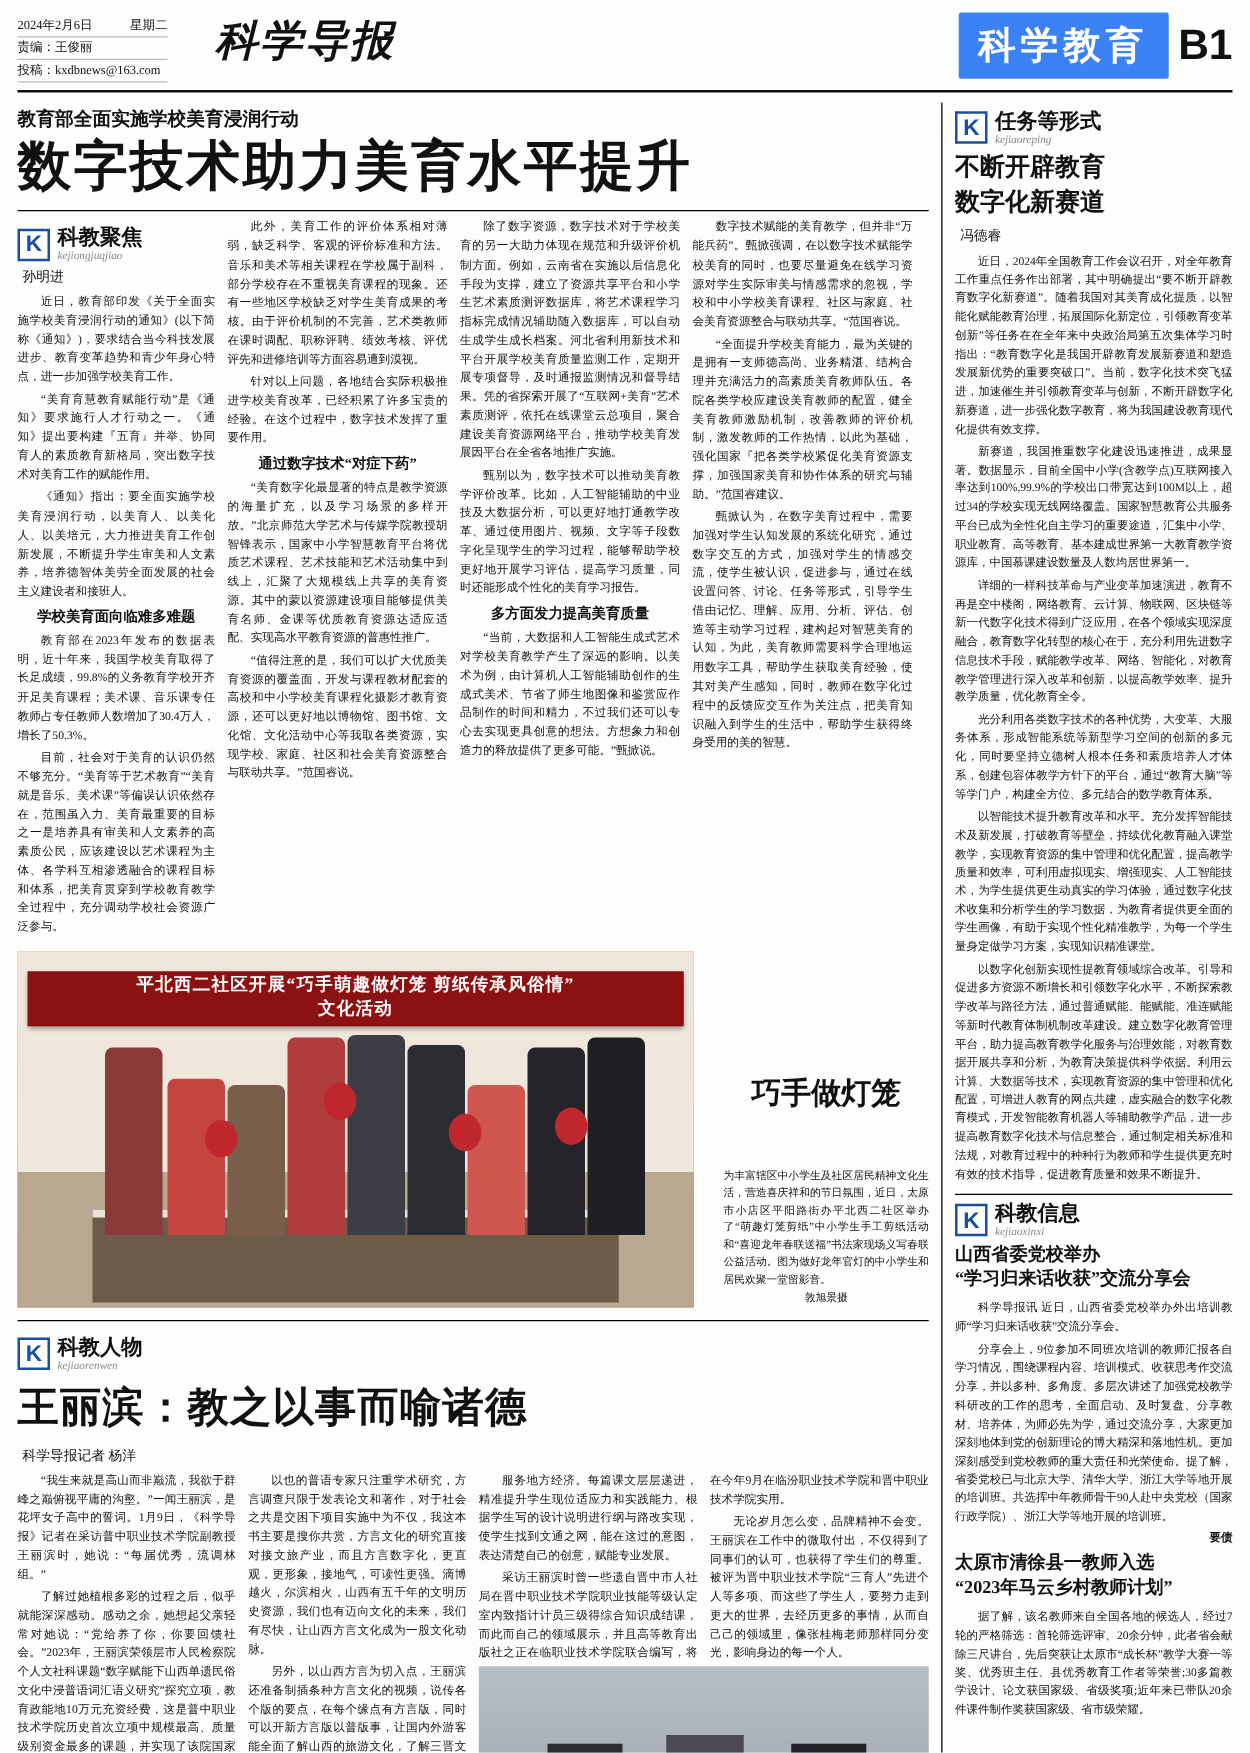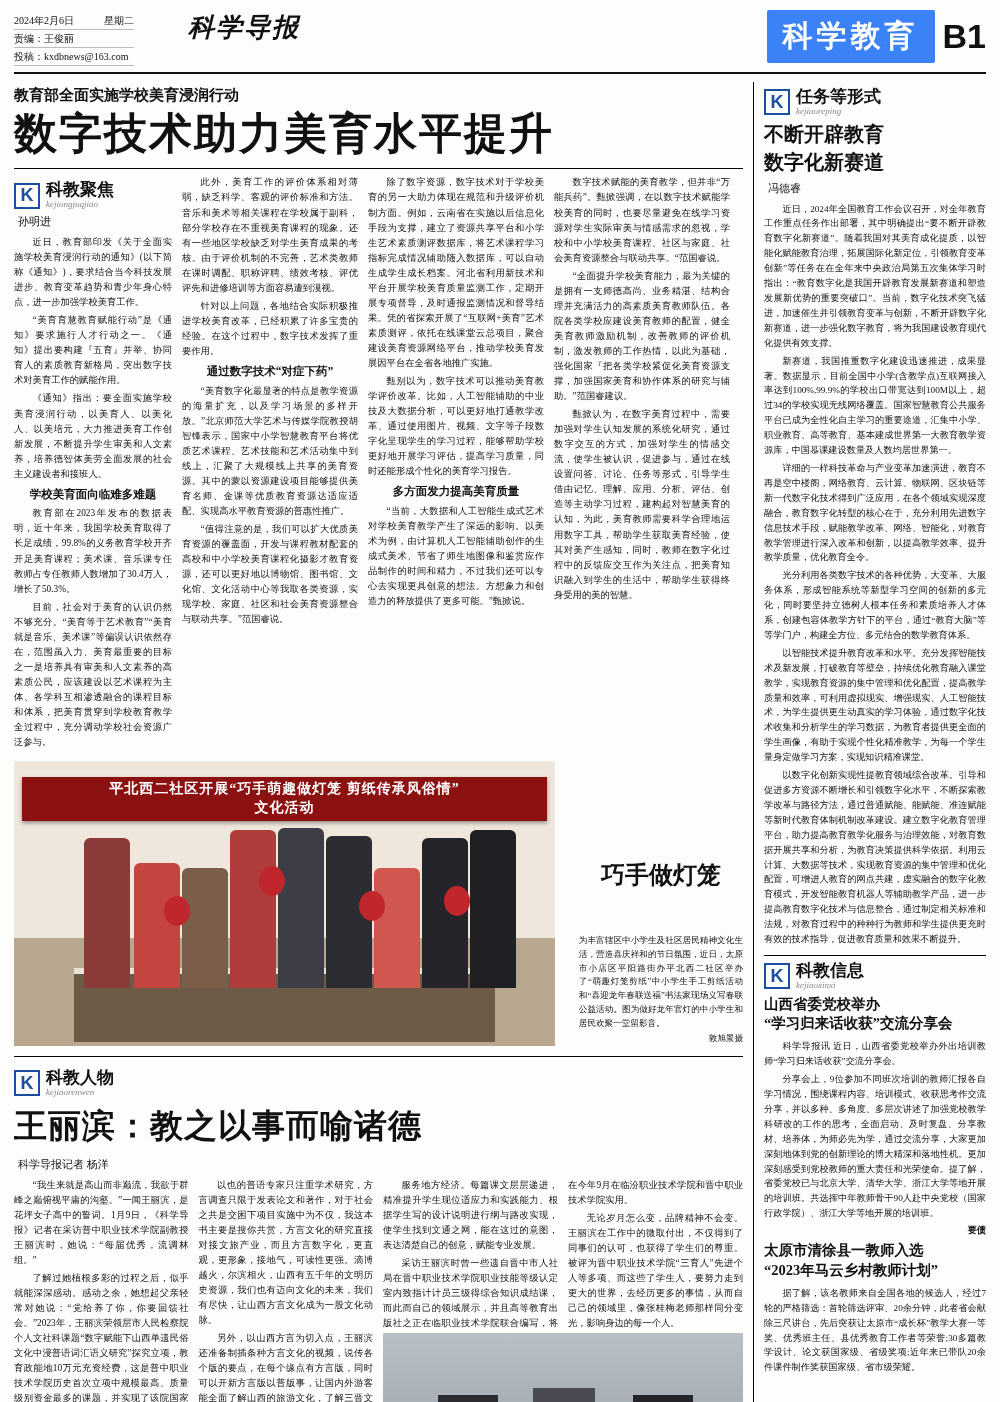--- a/index.html
+++ b/index.html
@@ -15,21 +15,21 @@
   .page { width:1000px; height:1402px; padding:10px 14px; position:relative; }
 
   
   .masthead { display:flex; align-items:flex-start; border-bottom:2px solid #111; padding-bottom:6px; }
   .mh-left { width:120px; font-size:10px; line-height:1.5; padding-top:2px; }
   .mh-left div { border-bottom:1px solid #bbb; padding:1px 0; white-space:nowrap; }
   .mh-date { display:flex; justify-content:space-between; }
   .mh-logo { flex:0 0 210px; text-align:center; padding-left:10px; }
   .mh-logo .cn {
     font-family:"Liberation Serif", serif;
-    font-size:26px; font-weight:bold; letter-spacing:2px;
+    font-size:34px; font-weight:bold; letter-spacing:2px;
     font-style:italic;
   }
   .mh-mid { flex:1; }
   .mh-right { display:flex; align-items:center; gap:8px; }
   .mh-banner {
     background:#3b82f6; color:#fff; font-size:30px; font-weight:bold;
     padding:6px 16px; letter-spacing:4px; border-radius:2px;
     font-family:"Liberation Serif", serif;
   }
   .mh-pageno { font-size:34px; font-weight:bold; font-family:"Liberation Sans", sans-serif; }
@@ -205,21 +205,21 @@
           <div class="kid" style="left:408px;height:150px;background:#24242a;"></div>
           <div class="kid" style="left:456px;height:158px;background:#1f1f24;"></div>
           <div class="lantern" style="left:150px;bottom:120px;"></div>
           <div class="lantern" style="left:245px;bottom:150px;"></div>
           <div class="lantern" style="left:345px;bottom:125px;"></div>
           <div class="lantern" style="left:430px;bottom:130px;"></div>
         </div>
         <div class="photo-cap">
           <div class="photo-title">巧手做灯笼</div>
           <div>为丰富辖区中小学生及社区居民精神文化生活，营造喜庆祥和的节日氛围，近日，太原市小店区平阳路街办平北西二社区举办了“萌趣灯笼剪纸”中小学生手工剪纸活动和“喜迎龙年春联送福”书法家现场义写春联公益活动。图为做好龙年官灯的中小学生和居民欢聚一堂留影音。</div>
-          <div style="text-align:right;margin-top:2px;">敦旭景摄</div>
+          <div style="text-align:center;margin-top:2px;">敦旭景摄</div>
         </div>
       </div>
 
       <div class="person">
         <div class="seclogo">
           <div class="kbox">K</div>
           <div class="stack">
             <div class="t1">科教人物</div>
             <div class="t2">kejiaorenwen</div>
           </div>

